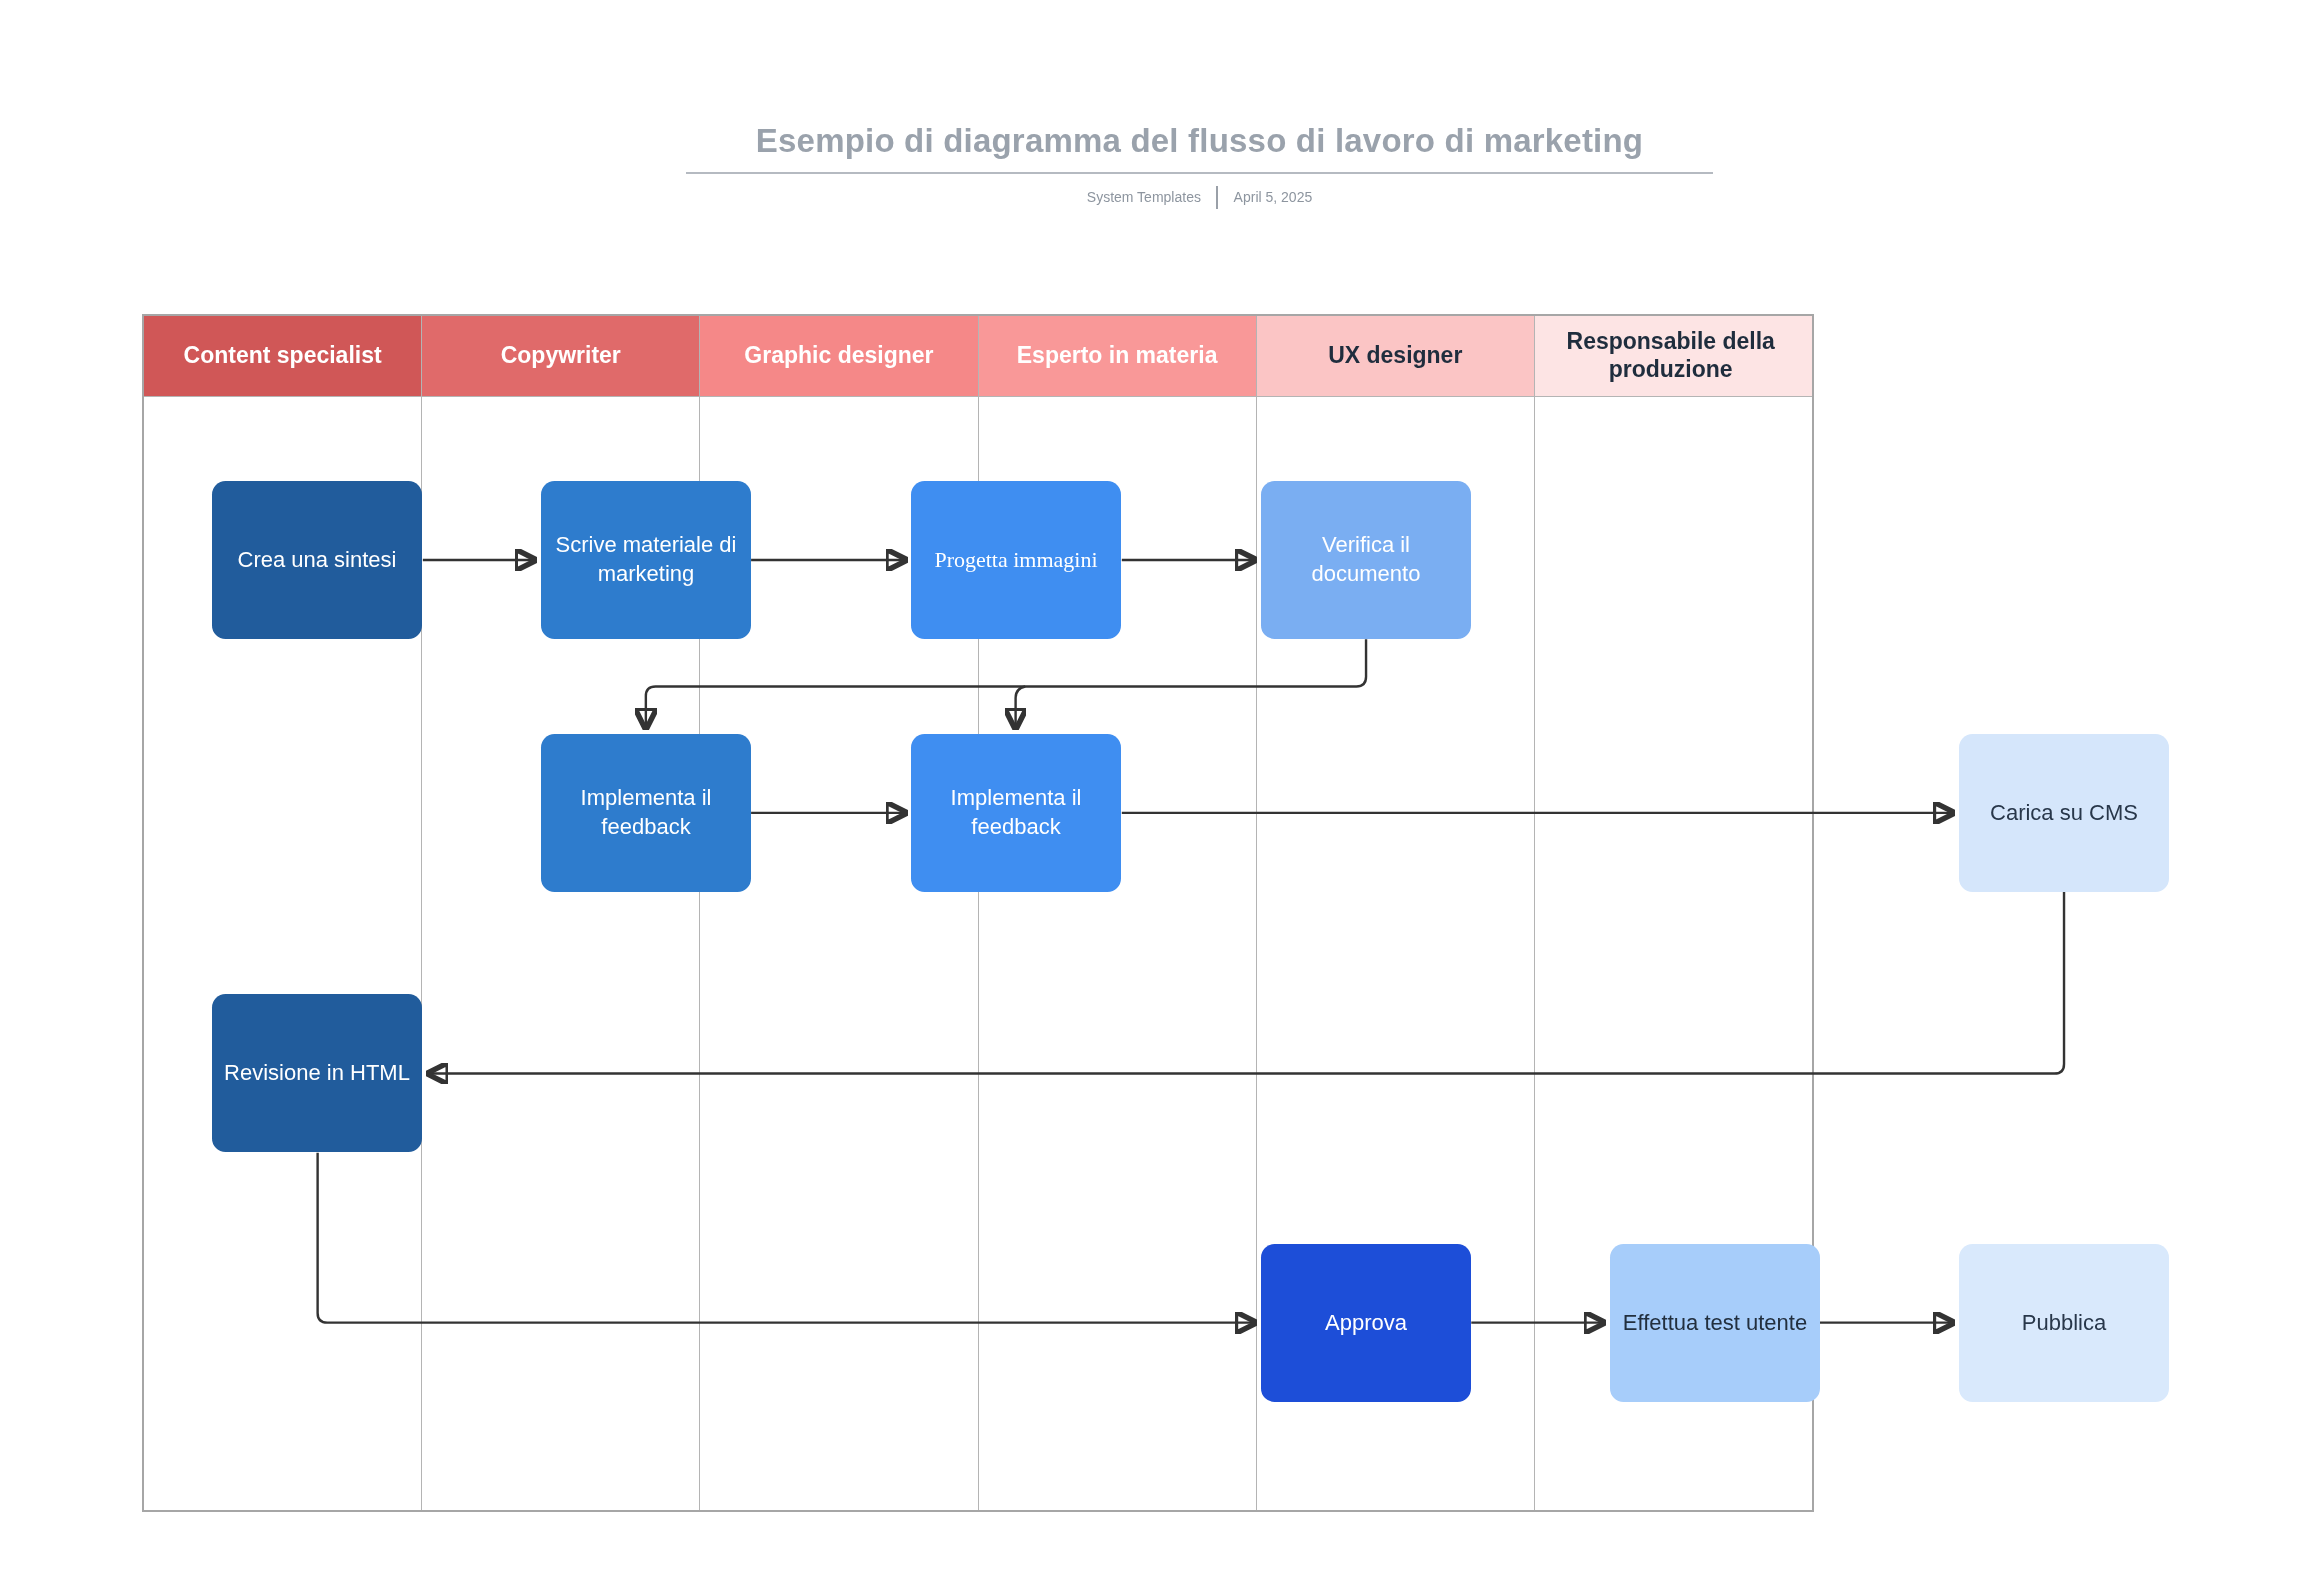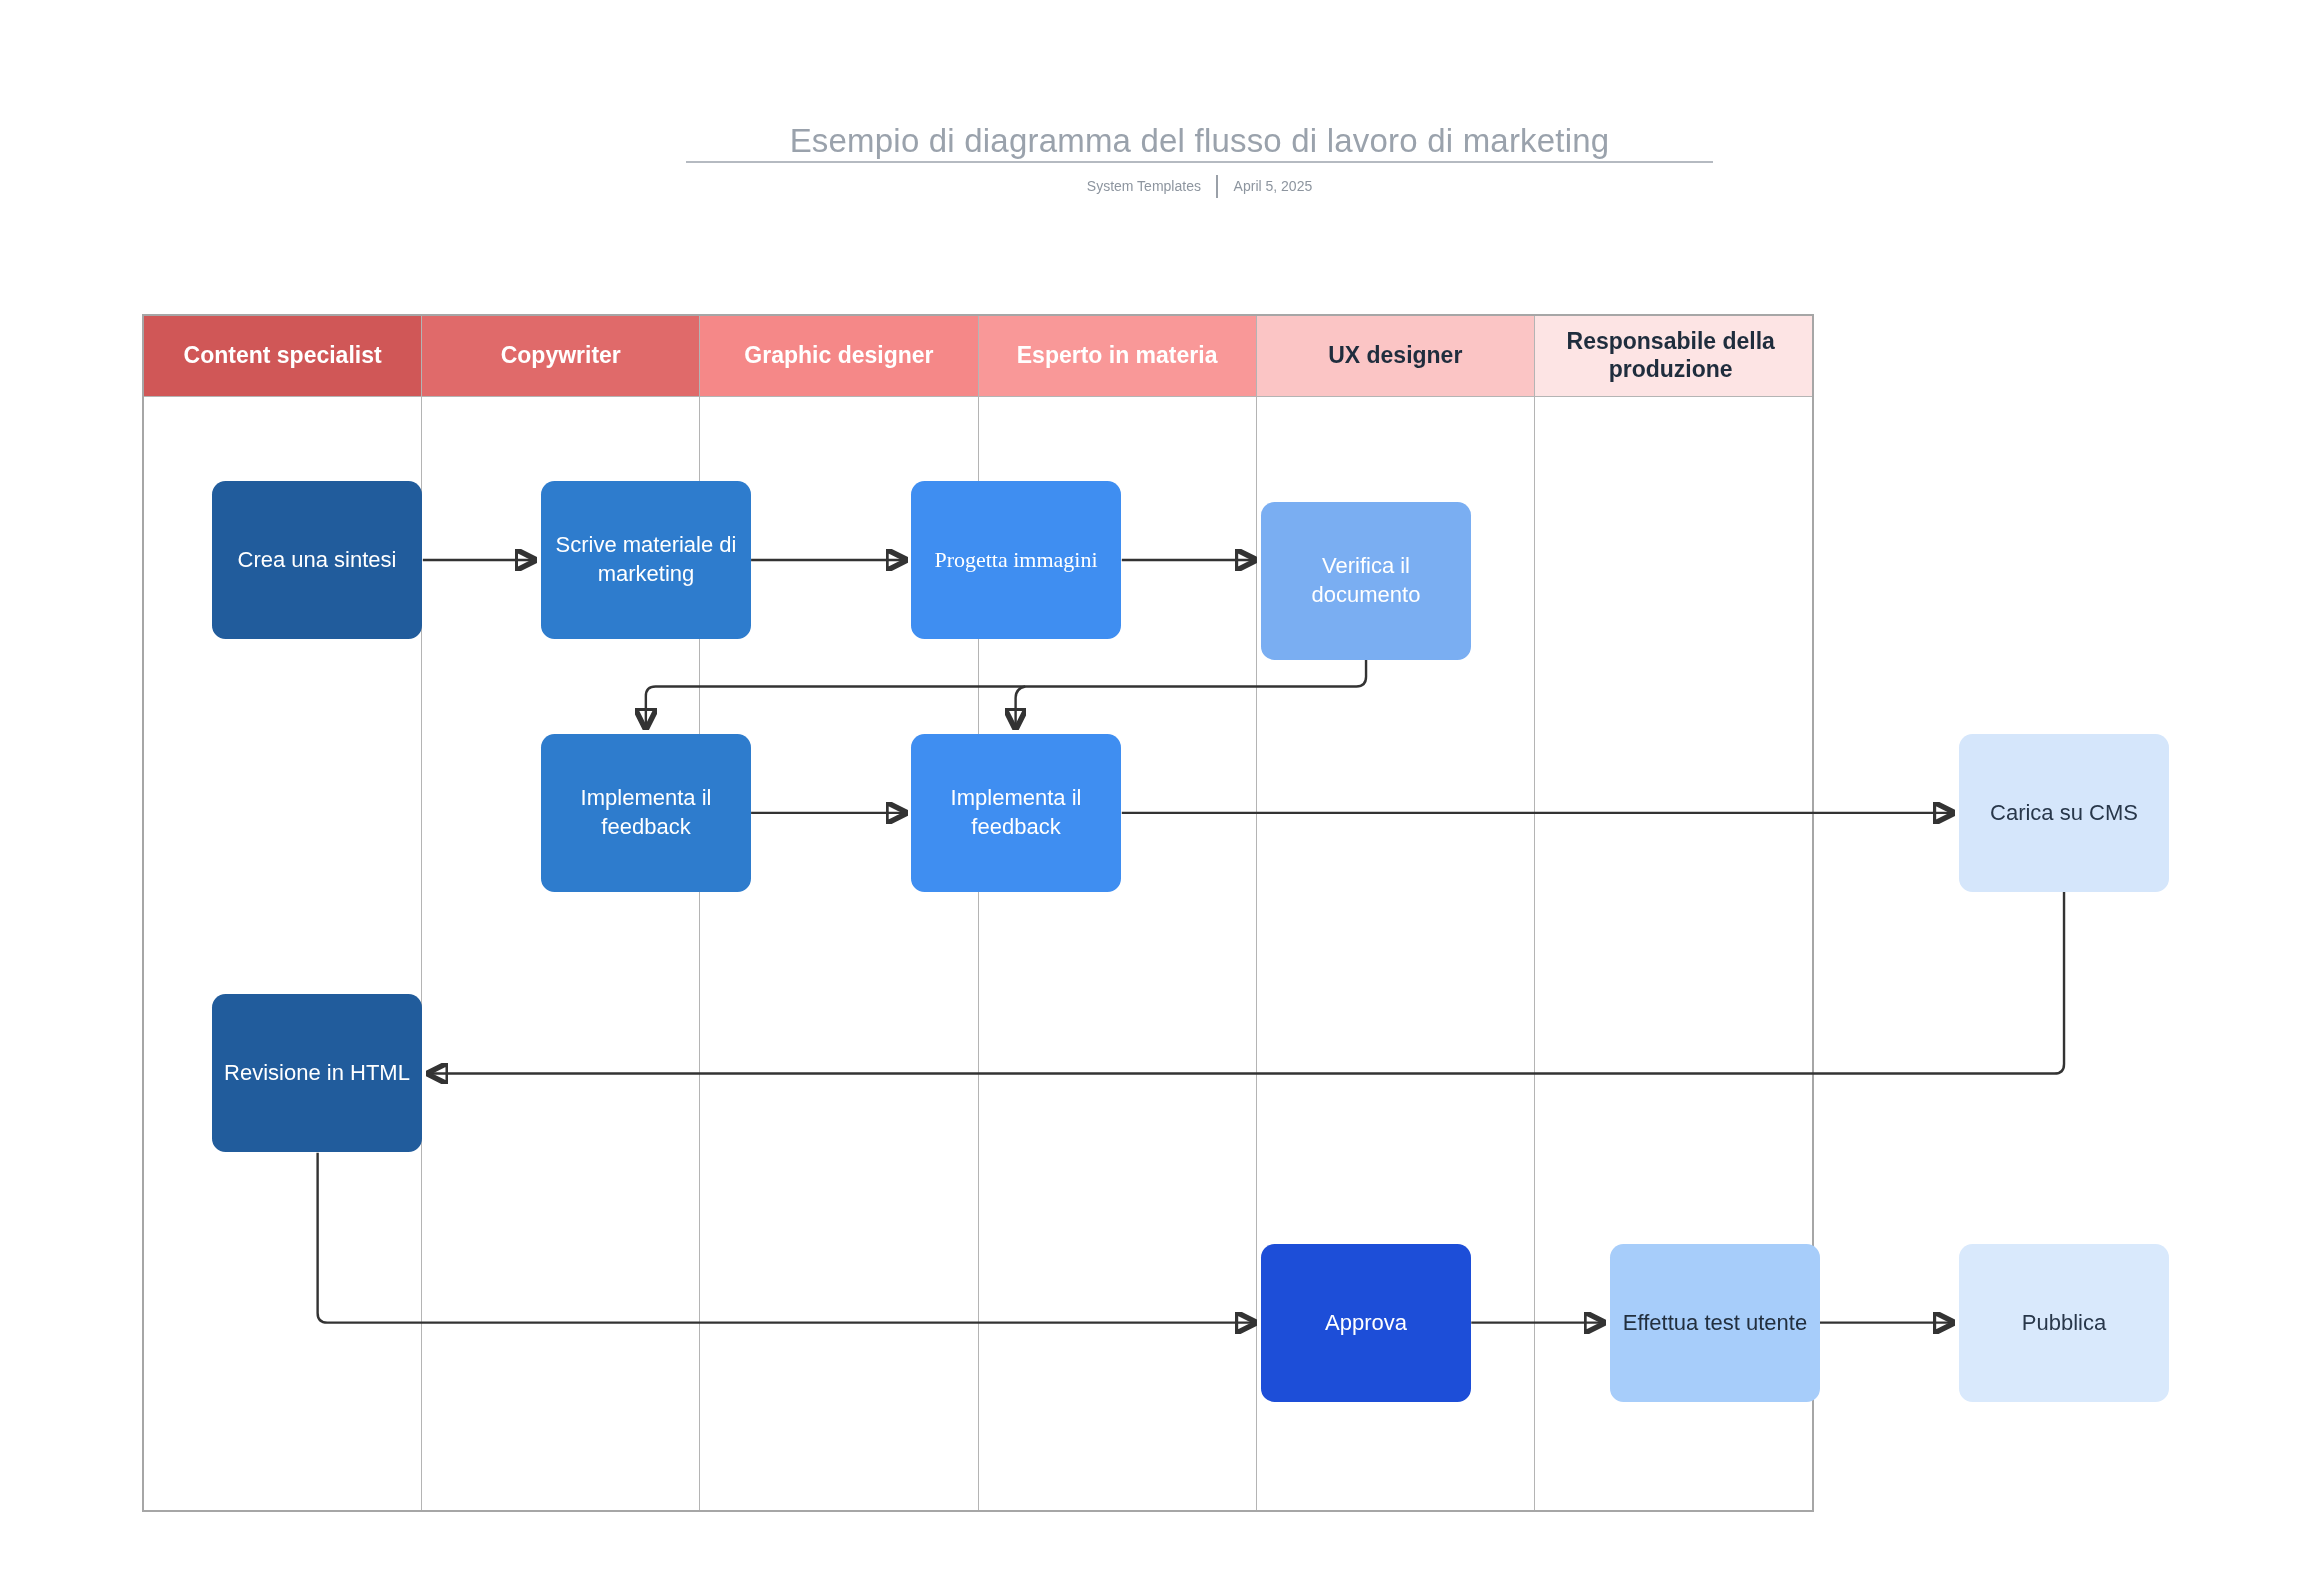--- a/index.html
+++ b/index.html
@@ -9,22 +9,22 @@
     background:#ffffff;
     font-family:"Liberation Sans", sans-serif;
     overflow:hidden;
   }
   
   .title-block{
     position:absolute;left:686px;top:122px;width:1027px;
     text-align:center;
   }
   .diagram-title{
-    font-size:33px;font-weight:normal;color:#9aa2ac;
-    padding-bottom:1px;border-bottom:2.9px solid #b5bac1;
+    font-size:33px;font-weight:bold;color:#9aa2ac;
+    padding-bottom:12px;border-bottom:2.9px solid #b5bac1;
     margin:0;letter-spacing:0.2px;
   }
   .subtitle-row{
     margin-top:11.6px;display:flex;align-items:center;justify-content:center;
     gap:15.4px;color:#8d959f;font-size:14px;
   }
   .subtitle-sep{width:1.9px;height:23px;background:#9aa0a8;}
   
   .table{
     position:absolute;left:142px;top:314px;
@@ -126,21 +126,21 @@
 
   <div class="node" style="left: 212px; top: 481px; background-color: rgb(33, 92, 156);">
     <span style="color: rgb(255, 255, 255);">Crea una sintesi</span>
   </div>
   <div class="node" style="left: 541px; top: 481px; background-color: rgb(46, 124, 205);">
     <span style="color: rgb(255, 255, 255);">Scrive materiale di marketing</span>
   </div>
   <div class="node" style="left: 911px; top: 481px; background-color: rgb(63, 142, 241);">
     <span style="color: rgb(255, 255, 255); font-family: Liberation Serif, serif;">Progetta immagini</span>
   </div>
-  <div class="node" style="left: 1261px; top: 502px; background-color: rgb(122, 174, 242);">
+  <div class="node" style="left: 1261px; top: 481px; background-color: rgb(122, 174, 242);">
     <span style="color: rgb(255, 255, 255);">Verifica il documento</span>
   </div>
   <div class="node" style="left: 541px; top: 734px; background-color: rgb(46, 124, 205);">
     <span style="color: rgb(255, 255, 255);">Implementa il feedback</span>
   </div>
   <div class="node" style="left: 911px; top: 734px; background-color: rgb(63, 142, 241);">
     <span style="color: rgb(255, 255, 255);">Implementa il feedback</span>
   </div>
   <div class="node" style="left: 1959px; top: 734px; background-color: rgb(213, 230, 251);">
     <span style="color: rgb(40, 55, 74);">Carica su CMS</span>

